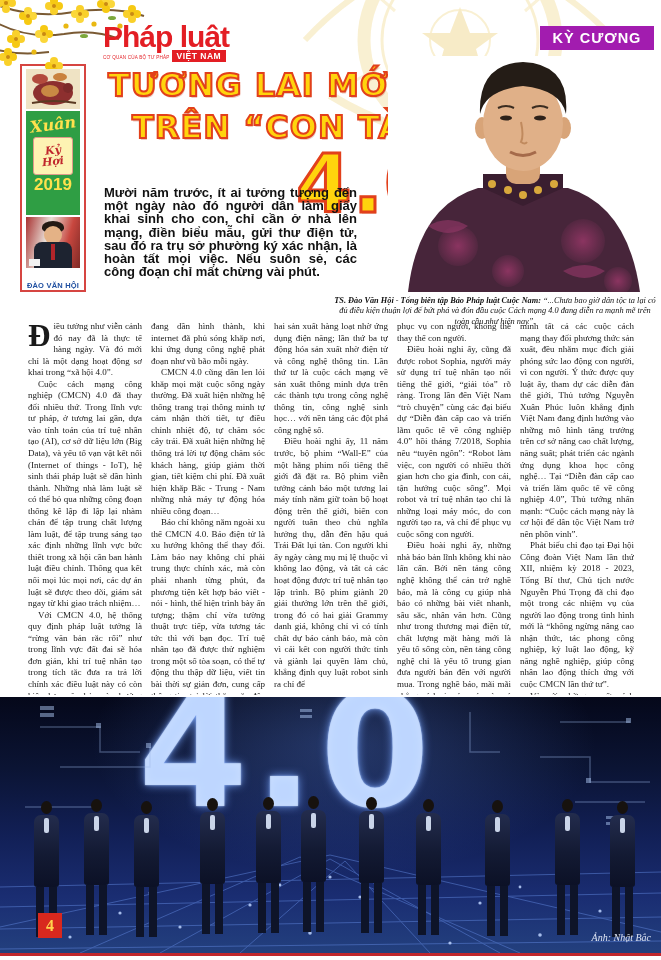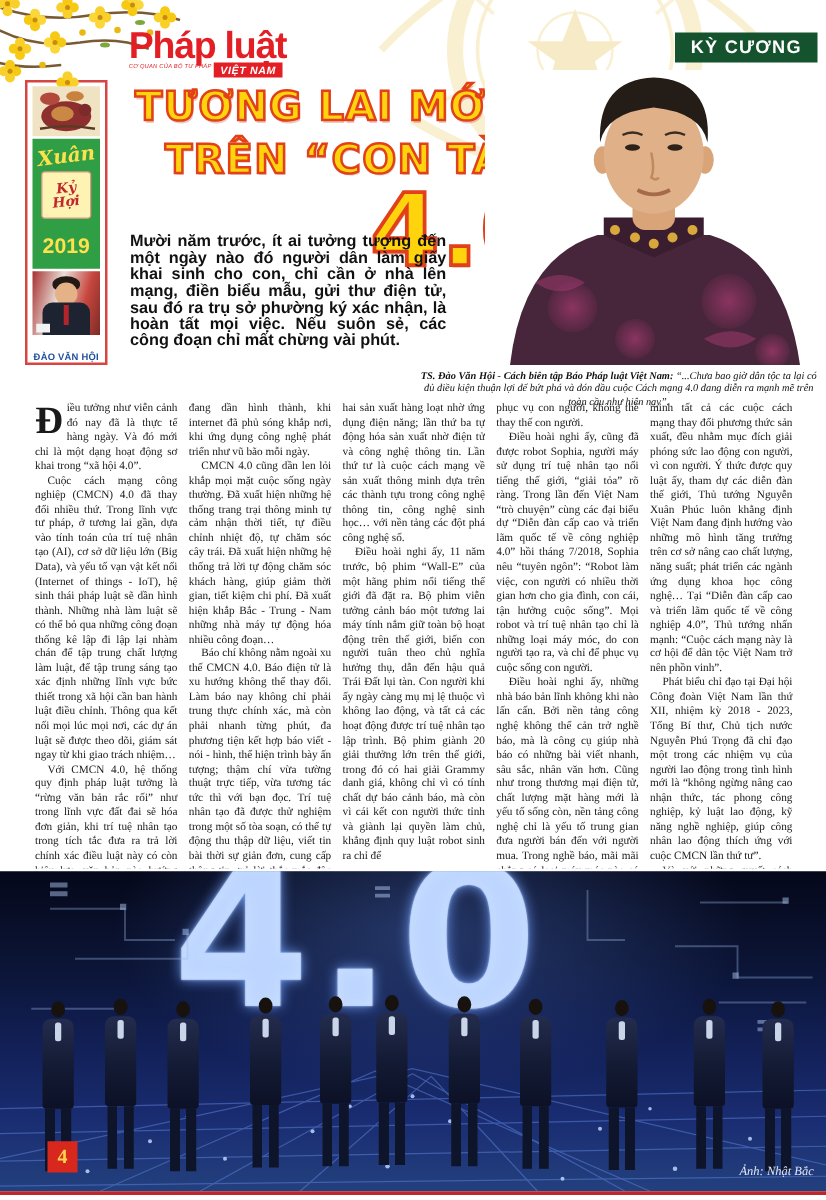--- a/index.html
+++ b/index.html
@@ -5,45 +5,45 @@
   html,body{margin:0;padding:0;background:#777;}
   #page{position:relative;width:661px;height:960px;background:#fff;overflow:hidden;
         font-family:"Liberation Serif",serif;color:#1a1a1a;}
   
   #header{position:absolute;left:0;top:0;width:661px;height:160px;overflow:hidden;}
   #emblem-wm{position:absolute;left:235px;top:-55px;opacity:.55;}
   #flowers{position:absolute;left:-6px;top:-6px;}
   #logo{position:absolute;left:103px;top:22px;width:150px;}
   #logo-main{font-family:"Liberation Sans",sans-serif;font-weight:800;font-size:30px;
              letter-spacing:-1px;color:#e31e24;line-height:30px;}
-  #logo-row{display:flex;align-items:flex-start;margin-top:-2px;font-style:italic;}
+  #logo-row{display:flex;align-items:flex-end;margin-top:-2px;}
   #logo-sub{font-family:"Liberation Sans",sans-serif;font-size:4.6px;color:#e31e24;
             letter-spacing:.2px;margin-right:2px;padding-bottom:2px;}
   #logo-country{font-family:"Liberation Sans",sans-serif;font-size:8.5px;font-weight:bold;
             color:#fff;background:#e31e24;padding:1px 5px 1px 5px;letter-spacing:.5px;}
-  #badge{position:absolute;left:540px;top:26px;width:114px;height:24px;background:#14532d;
+  #badge{position:absolute;left:540px;top:26px;width:114px;height:24px;background:#a21caf;
          display:flex;align-items:center;justify-content:center;
          font-family:"Liberation Sans",sans-serif;font-weight:bold;font-size:14.5px;
          color:#fff;letter-spacing:1px;}
   
   #sidebar{position:absolute;left:20px;top:64px;width:62px;height:224px;
            border:2px solid #d64541;background:#fff;display:flex;flex-direction:column;
            align-items:center;}
   #sidebar-flower{position:absolute;left:22px;top:-9px;}
   #folk-painting{width:54px;height:40px;margin-top:3px;background:#efe3c4;position:relative;overflow:hidden;}
   #green-block{width:54px;flex:0 0 104px;margin-top:2px;background:#2f9e44;display:flex;
                flex-direction:column;align-items:center;}
   #season{font-family:"DejaVu Serif",serif;font-style:italic;font-weight:bold;font-size:16px;
           color:#ffe14d;transform:rotate(-7deg);margin-top:4px;}
   #zodiac-box{width:38px;height:36px;margin-top:3px;background:#fdf3b3;border:1px solid #e09a8a;
               border-radius:3px;display:flex;flex-direction:column;align-items:center;justify-content:center;}
   .zodiac-t{font-family:"DejaVu Serif",serif;font-style:italic;font-weight:bold;font-size:11px;
             line-height:11px;color:#c0272d;transform:rotate(-6deg);}
   #year{font-family:"Liberation Sans",sans-serif;font-weight:bold;font-size:17px;color:#ffe14d;
-        margin-top:12px;}
+        margin-top:0;}
   #sidebar-portrait{width:54px;height:52px;margin-top:2px;position:relative;overflow:hidden;
         background:linear-gradient(105deg,#a83030 0%,#e8ded6 38%,#c8473f 72%,#7e2a26 100%);}
   .sp-hair{position:absolute;left:16px;top:4px;width:22px;height:12px;background:#241a14;border-radius:50% 50% 40% 40%;}
   .sp-face{position:absolute;left:18px;top:9px;width:18px;height:18px;background:#e4b286;border-radius:50%;}
   .sp-suit{position:absolute;left:8px;top:25px;width:38px;height:27px;background:#1d2330;border-radius:8px 8px 0 0;}
   .sp-tie{position:absolute;left:25px;top:27px;width:4px;height:16px;background:#b3252a;}
   .sp-chip{position:absolute;left:3px;top:42px;width:11px;height:7px;background:#f2f2f2;}
   #sidebar-author{font-family:"Liberation Sans",sans-serif;font-weight:bold;font-size:7.5px;
         color:#1f4fa0;margin-top:13px;letter-spacing:.2px;white-space:nowrap;}
   
@@ -290,31 +290,31 @@
       <ellipse cx="118" cy="62" rx="6" ry="2.6" fill="#2d2119"></ellipse>
         <ellipse cx="152" cy="62" rx="6" ry="2.6" fill="#2d2119"></ellipse>
       <path d="M110 52 q8 -4 16 0" stroke="#3a2c20" stroke-width="2" fill="none"></path>
       <path d="M144 52 q8 -4 16 0" stroke="#3a2c20" stroke-width="2" fill="none"></path>
       <path d="M133 66 q3 14 0 20 q4 3 6 0" stroke="#c08a5e" stroke-width="2" fill="none"></path>
       <path d="M122 96 q13 7 26 0" stroke="#a56a4a" stroke-width="3" fill="none"></path>
     </svg>
   </div>
 
   <div id="caption">
-    <b>TS. Đào Văn Hội - Cách biên tập Báo Pháp luật Việt Nam:</b><span> “...Chưa bao giờ dân tộc ta lại có đủ điều kiện thuận lợi để bứt phá và đón đầu cuộc Cách mạng 4.0 đang diễn ra mạnh mẽ trên toàn cầu như hiện nay”.</span>
+    <b>TS. Đào Văn Hội - Tổng biên tập Báo Pháp luật Cuộc Nam:</b><span> “...Chưa bao giờ dân tộc ta lại có đủ điều kiện thuận lợi để bứt phá và đón đầu cuộc Cách mạng 4.0 đang diễn ra mạnh mẽ trên toàn cầu như hiện nay”.</span>
   </div>
 
   <div id="article">
     <div class="col">
         <p class="first"><span class="dropcap">Đ</span>iều tưởng như viễn cảnh đó nay đã là thực tế hàng ngày. Và đó mới chỉ là một dạng hoạt động sơ khai trong “xã hội 4.0”.</p>
         <p>Cuộc cách mạng công nghiệp (CMCN) 4.0 đã thay đổi nhiều thứ. Trong lĩnh vực tư pháp, ở tương lai gần, dựa vào tính toán của trí tuệ nhân tạo (AI), cơ sở dữ liệu lớn (Big Data), và yếu tố vạn vật kết nối (Internet of things - IoT), hệ sinh thái pháp luật sẽ dần hình thành. Những nhà làm luật sẽ có thể bỏ qua những công đoạn thống kê lập đi lập lại nhàm chán để tập trung chất lượng làm luật, để tập trung sáng tạo xác định những lĩnh vực bức thiết trong xã hội cần ban hành luật điều chỉnh. Thông qua kết nối mọi lúc mọi nơi, các dự án luật sẽ được theo dõi, giám sát ngay từ khi giao trách nhiệm…</p>
         <p>Với CMCN 4.0, hệ thống quy định pháp luật tưởng là “rừng văn bản rắc rối” như trong lĩnh vực đất đai sẽ hóa đơn giản, khi trí tuệ nhân tạo trong tích tắc đưa ra trả lời chính xác điều luật này có còn hiệu lực, văn bản nào hướng dẫn thực hiện? Hoặc sẽ ra đời những robot tư vấn, cung cấp văn bản pháp luật, “gỡ rối” một số vấn đề pháp lý…</p>
       </div>
     <div class="col">
-        <p class="cont">đang dần hình thành, khi internet đã phủ sóng khắp nơi, khi ứng dụng công nghệ phát triển như vũ bão mỗi ngày.</p>
+        <p class="cont">đang dần hình thành, khi internet đã phủ sóng khắp nơi, khi ứng dụng công nghệ phát đoạn như vũ bão mỗi ngày.</p>
         <p>CMCN 4.0 cũng dần len lỏi khắp mọi mặt cuộc sống ngày thường. Đã xuất hiện những hệ thống trang trại thông minh tự cảm nhận thời tiết, tự điều chỉnh nhiệt độ, tự chăm sóc cây trái. Đã xuất hiện những hệ thống trả lời tự động chăm sóc khách hàng, giúp giảm thời gian, tiết kiệm chi phí. Đã xuất hiện khắp Bắc - Trung - Nam những nhà máy tự động hóa nhiều công đoạn…</p>
         <p>Báo chí không nằm ngoài xu thế CMCN 4.0. Báo điện tử là xu hướng không thể thay đổi. Làm báo nay không chỉ phải trung thực chính xác, mà còn phải nhanh từng phút, đa phương tiện kết hợp báo viết - nói - hình, thể hiện trình bày ấn tượng; thậm chí vừa tường thuật trực tiếp, vừa tương tác tức thì với bạn đọc. Trí tuệ nhân tạo đã được thử nghiệm trong một số tòa soạn, có thể tự động thu thập dữ liệu, viết tin bài thời sự giản đơn, cung cấp thông tin, trả lời thắc mắc độc giả…</p>
       </div>
     <div class="col">
         <p class="cont">hai sản xuất hàng loạt nhờ ứng dụng điện năng; lần thứ ba tự động hóa sản xuất nhờ điện tử và công nghệ thông tin. Lần thứ tư là cuộc cách mạng về sản xuất thông minh dựa trên các thành tựu trong công nghệ thông tin, công nghệ sinh học… với nền tảng các đột phá công nghệ số.</p>
         <p>Điều hoài nghi ấy, 11 năm trước, bộ phim “Wall-E” của một hãng phim nổi tiếng thế giới đã đặt ra. Bộ phim viễn tưởng cảnh báo một tương lai máy tính nắm giữ toàn bộ hoạt động trên thế giới, biến con người tuân theo chủ nghĩa hưởng thụ, dẫn đến hậu quả Trái Đất lụi tàn. Con người khi ấy ngày càng mụ mị lệ thuộc vì không lao động, và tất cả các hoạt động được trí tuệ nhân tạo lập trình. Bộ phim giành 20 giải thưởng lớn trên thế giới, trong đó có hai giải Grammy danh giá, không chỉ vì có tính chất dự báo cảnh báo, mà còn vì cái kết con người thức tỉnh và giành lại quyền làm chủ, khẳng định quy luật robot sinh ra chỉ để</p>
       </div>
     <div class="col">
         <p class="cont">phục vụ con người, không thể thay thế con người.</p>
         <p>Điều hoài nghi ấy, cũng đã được robot Sophia, người máy sử dụng trí tuệ nhân tạo nổi tiếng thế giới, “giải tỏa” rõ ràng. Trong lần đến Việt Nam “trò chuyện” cùng các đại biểu dự “Diễn đàn cấp cao và triển lãm quốc tế về công nghiệp 4.0” hồi tháng 7/2018, Sophia nêu “tuyên ngôn”: “Robot làm việc, con người có nhiều thời gian hơn cho gia đình, con cái, tận hưởng cuộc sống”. Mọi robot và trí tuệ nhân tạo chỉ là những loại máy móc, do con người tạo ra, và chỉ để phục vụ cuộc sống con người.</p>

